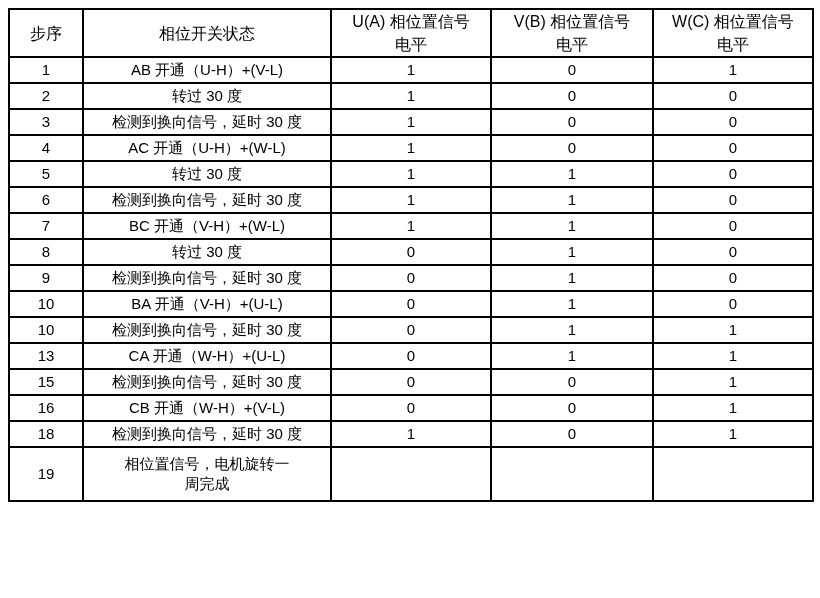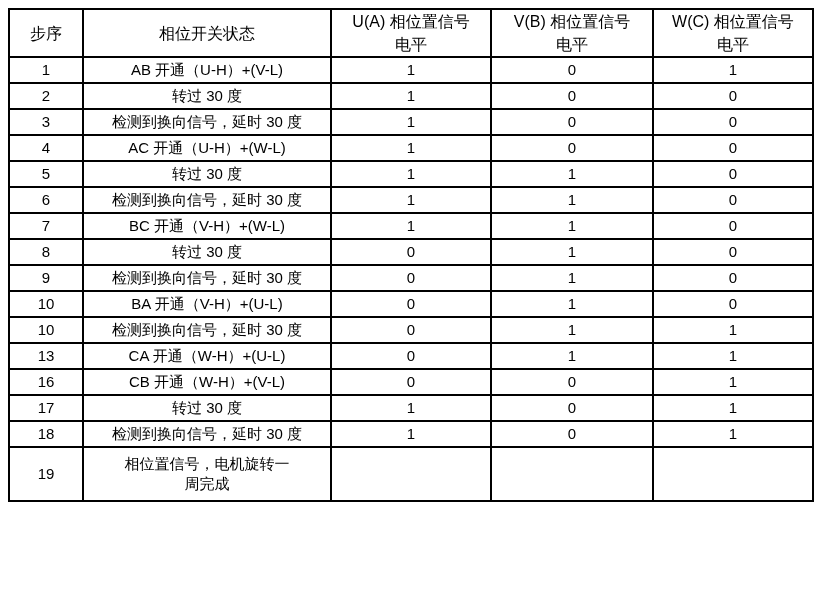--- a/index.html
+++ b/index.html
@@ -152,30 +152,30 @@
     <td class="cell-level">1</td>
   </tr>
         <tr>
     <td class="cell-step">13</td>
     <td class="cell-state">CA 开通（W-H）+(U-L)</td>
     <td class="cell-level">0</td>
     <td class="cell-level">1</td>
     <td class="cell-level">1</td>
   </tr>
         <tr>
-    <td class="cell-step">16</td>
-    <td class="cell-state">CB 开通（W-H）+(V-L)</td>
+    <td class="cell-step">15</td>
+    <td class="cell-state">检测到换向信号，延时 30 度</td>
     <td class="cell-level">0</td>
     <td class="cell-level">0</td>
     <td class="cell-level">1</td>
   </tr>
         <tr>
-    <td class="cell-step">17</td>
-    <td class="cell-state">转过 30 度</td>
-    <td class="cell-level">1</td>
+    <td class="cell-step">16</td>
+    <td class="cell-state">CB 开通（W-H）+(V-L)</td>
+    <td class="cell-level">0</td>
     <td class="cell-level">0</td>
     <td class="cell-level">1</td>
   </tr>
         <tr>
     <td class="cell-step">18</td>
     <td class="cell-state">检测到换向信号，延时 30 度</td>
     <td class="cell-level">1</td>
     <td class="cell-level">0</td>
     <td class="cell-level">1</td>
   </tr>

